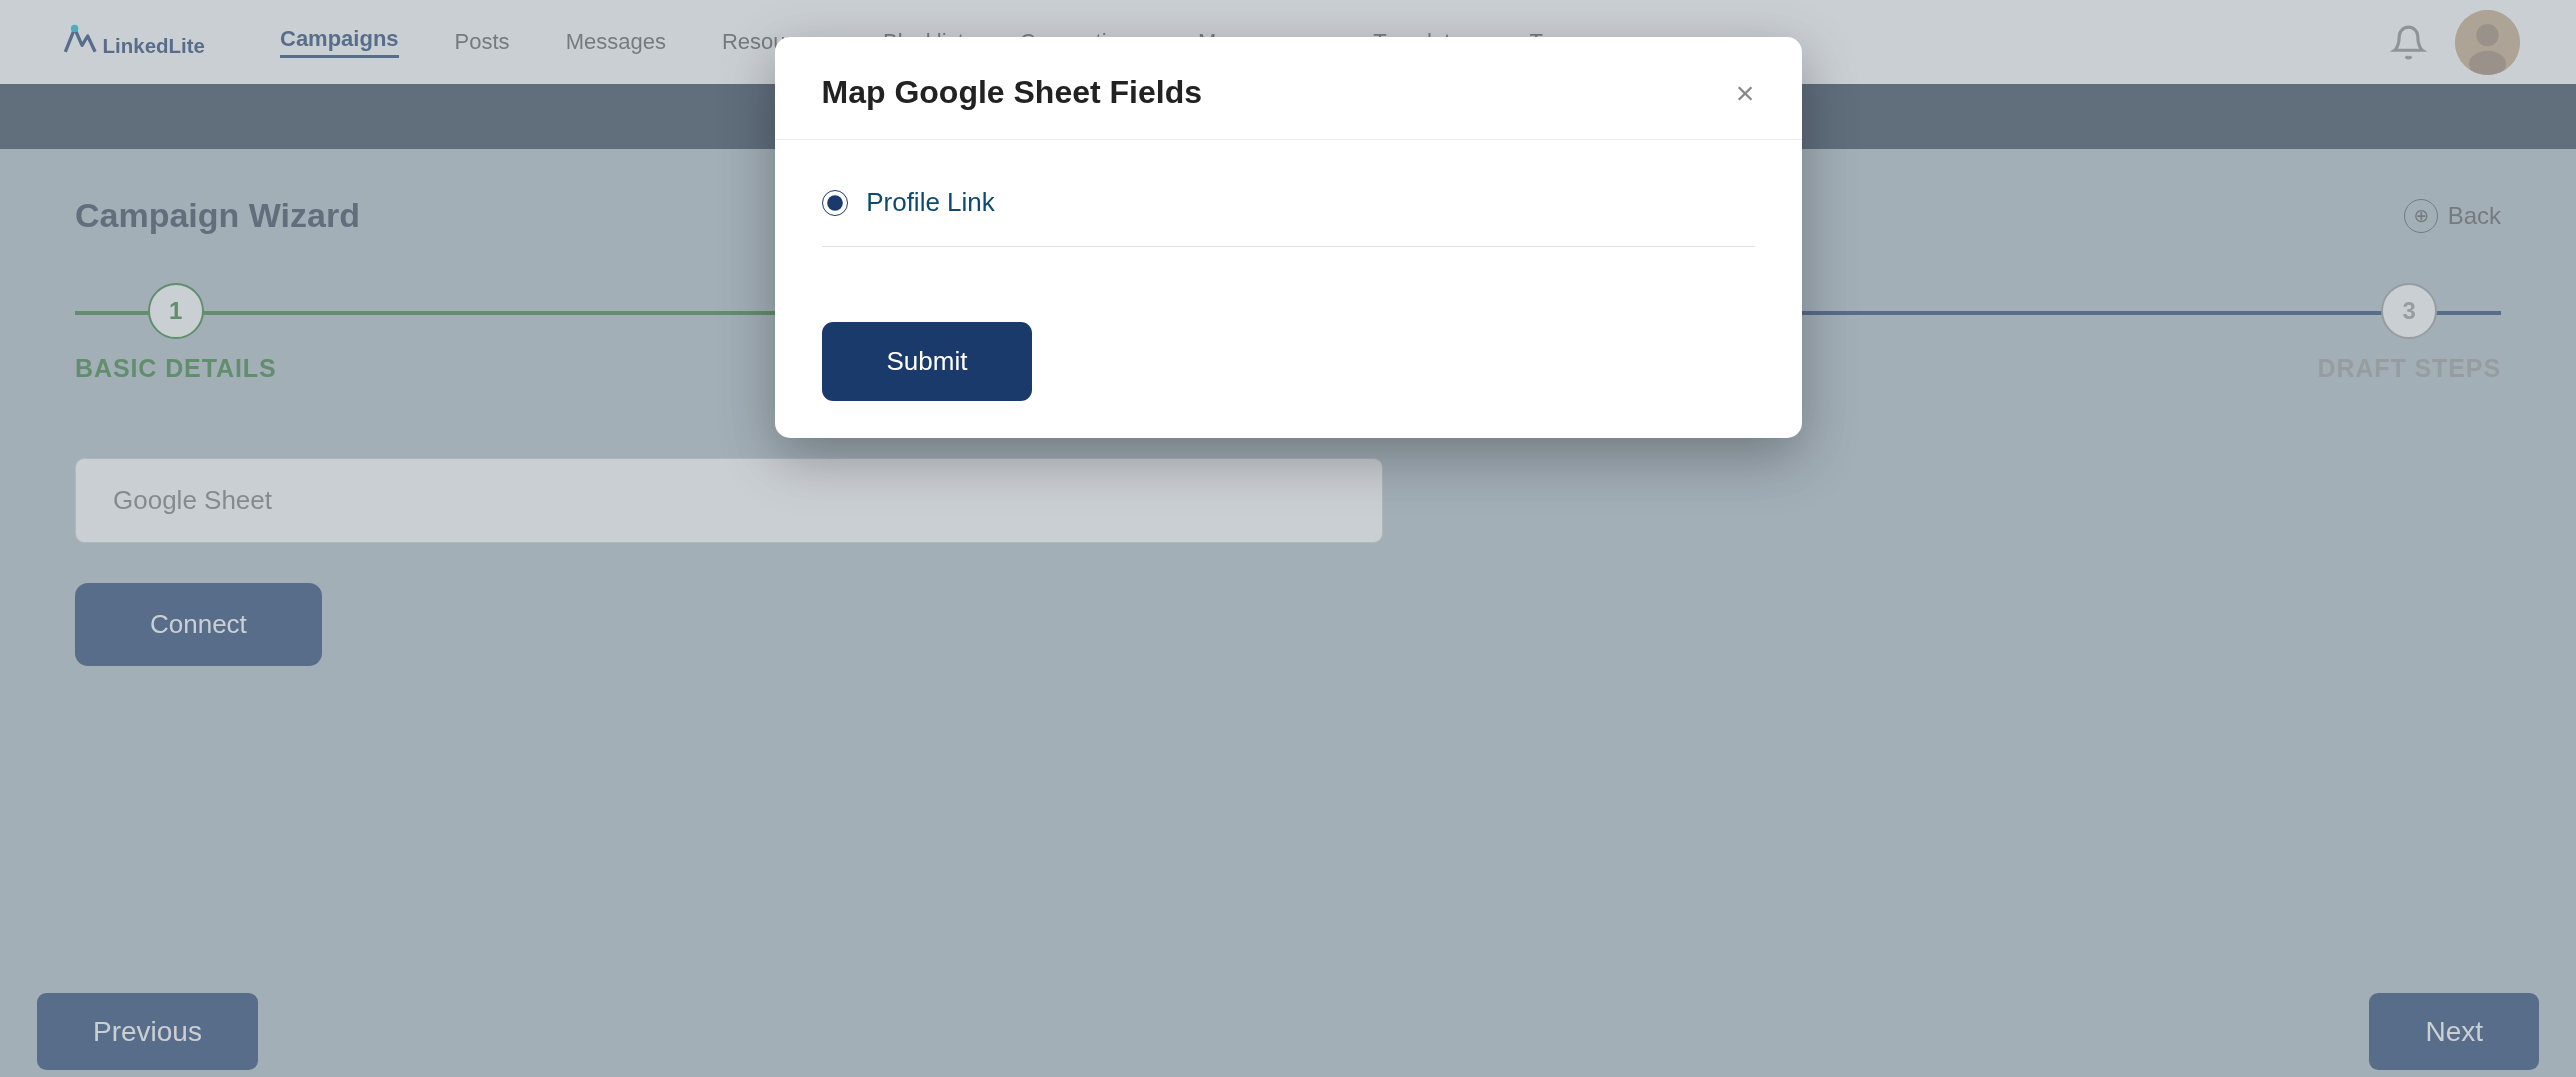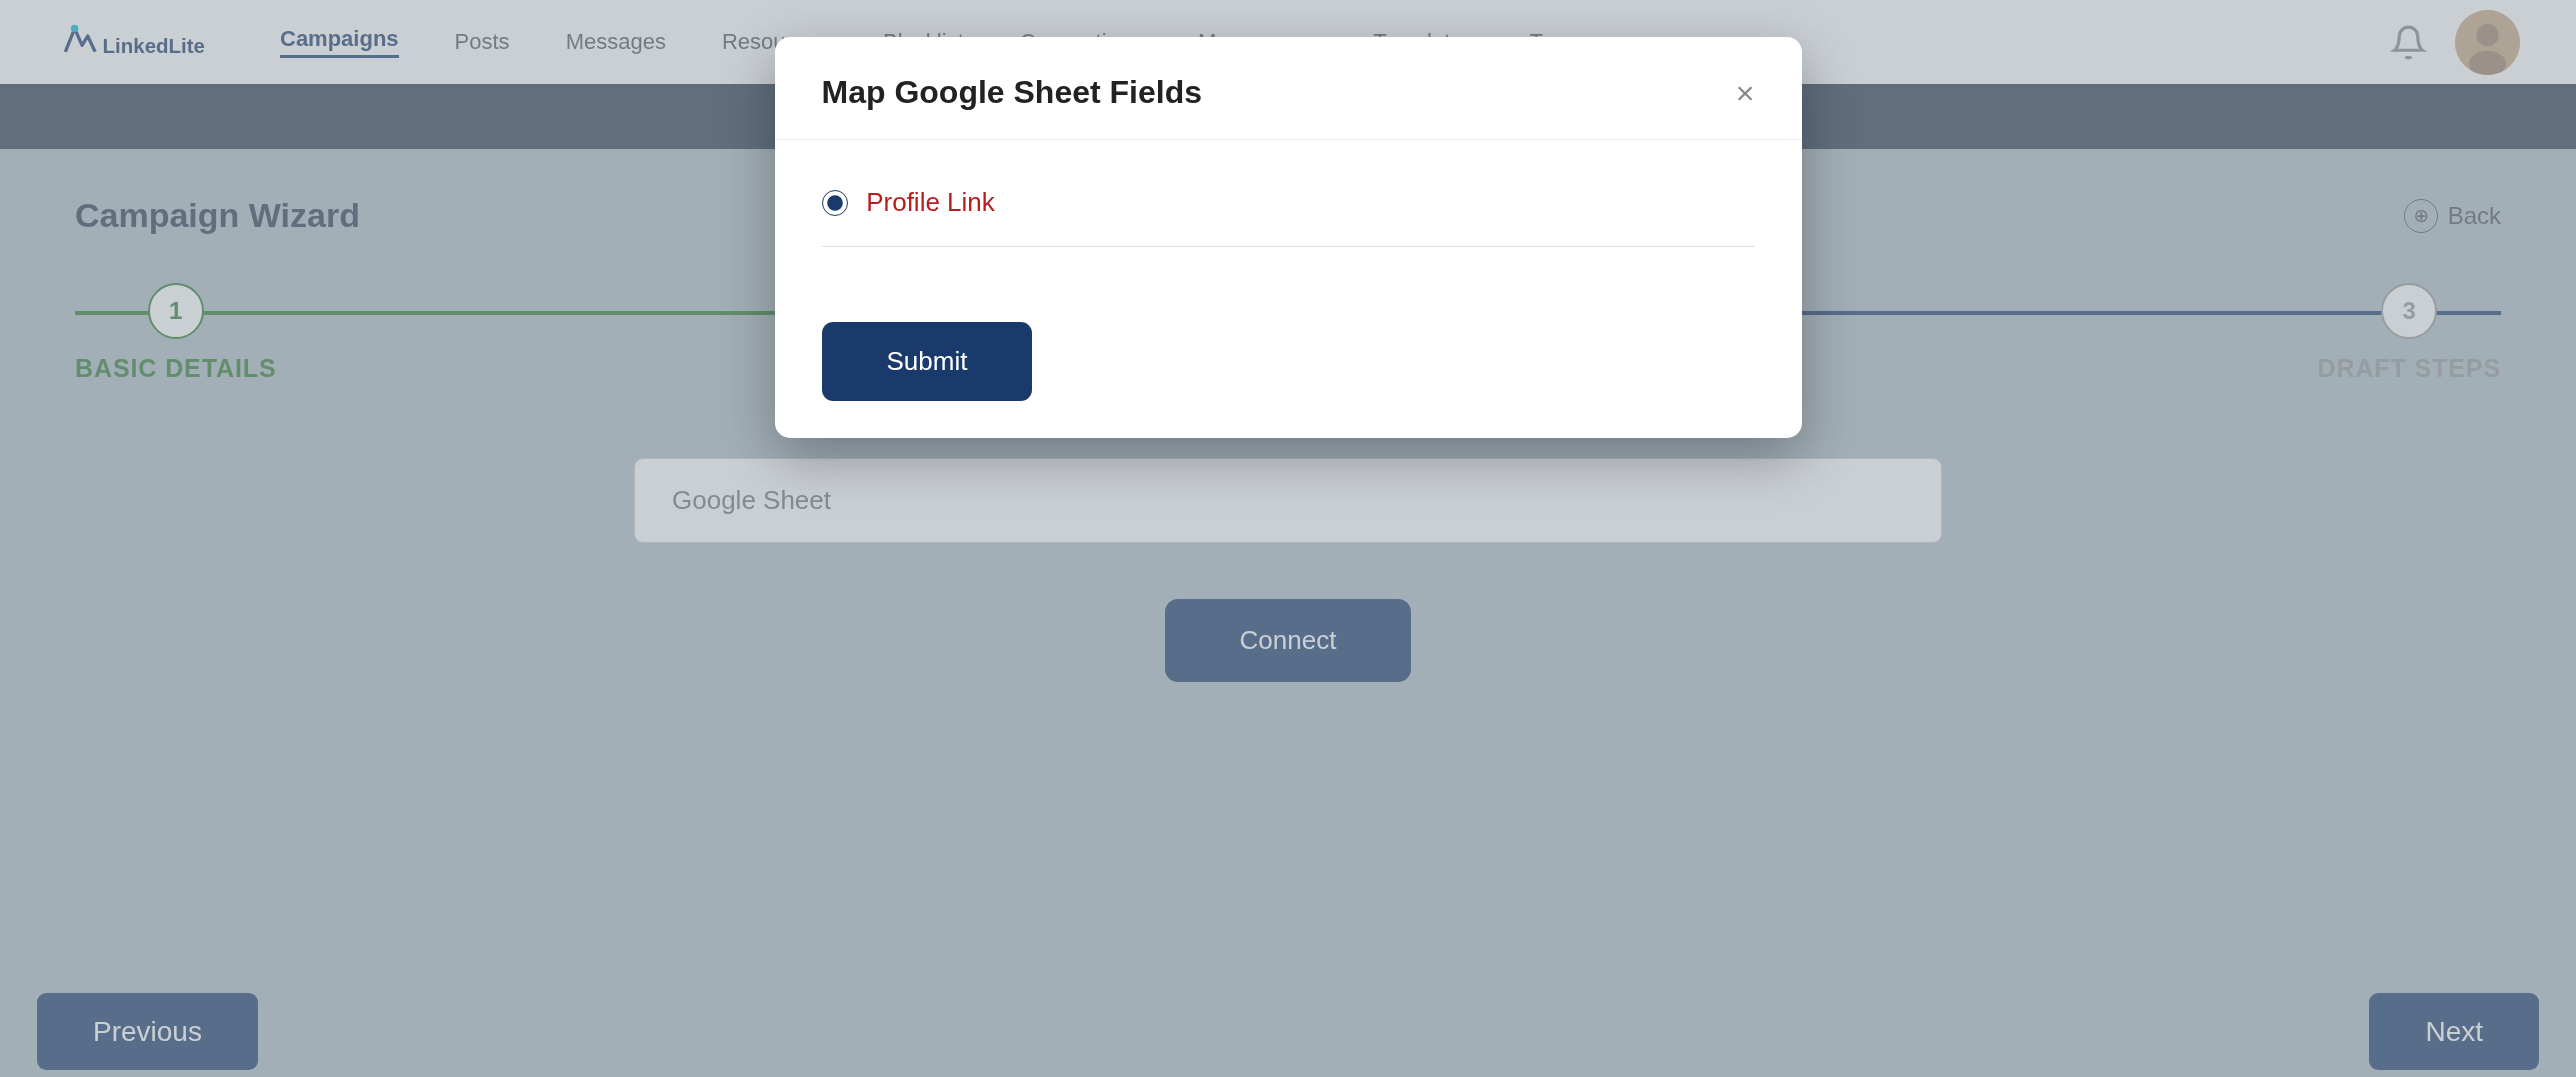--- a/index.html
+++ b/index.html
@@ -180,22 +180,22 @@
       letter-spacing: 0.9px;
     }
     .step-label.completed { color: #2e7d32; }
     .step-label.active { color: #1a3a6b; }
     .step-label.inactive { color: #999; }
 
     
     .form-area {
       display: flex;
       flex-direction: column;
-      align-items: center;
-      gap: 56px;
+      align-items: flex-start;
+      gap: 40px;
       margin-top: 48px;
     }
     .google-sheet-input {
       width: 1308px;
       padding: 26px 37px;
       border: 1.9px solid #ccc;
       border-radius: 9.3px;
       font-size: 26px;
       color: #333;
       background: #fff;
@@ -283,21 +283,21 @@
       margin-bottom: 28px;
     }
     .radio-input {
       width: 26px;
       height: 26px;
       accent-color: #1a3a6b;
       cursor: pointer;
     }
     .radio-label {
       font-size: 26px;
-      color: #b91c1c;
+      color: #0c4a6e;
       text-align: center;
     }
     .divider {
       border: none;
       border-top: 0.9px solid #e0e0e0;
       margin: 18.7px 0 28px;
     }
     .modal-footer {
       padding: 18.7px 47px 37px;
       display: flex;

